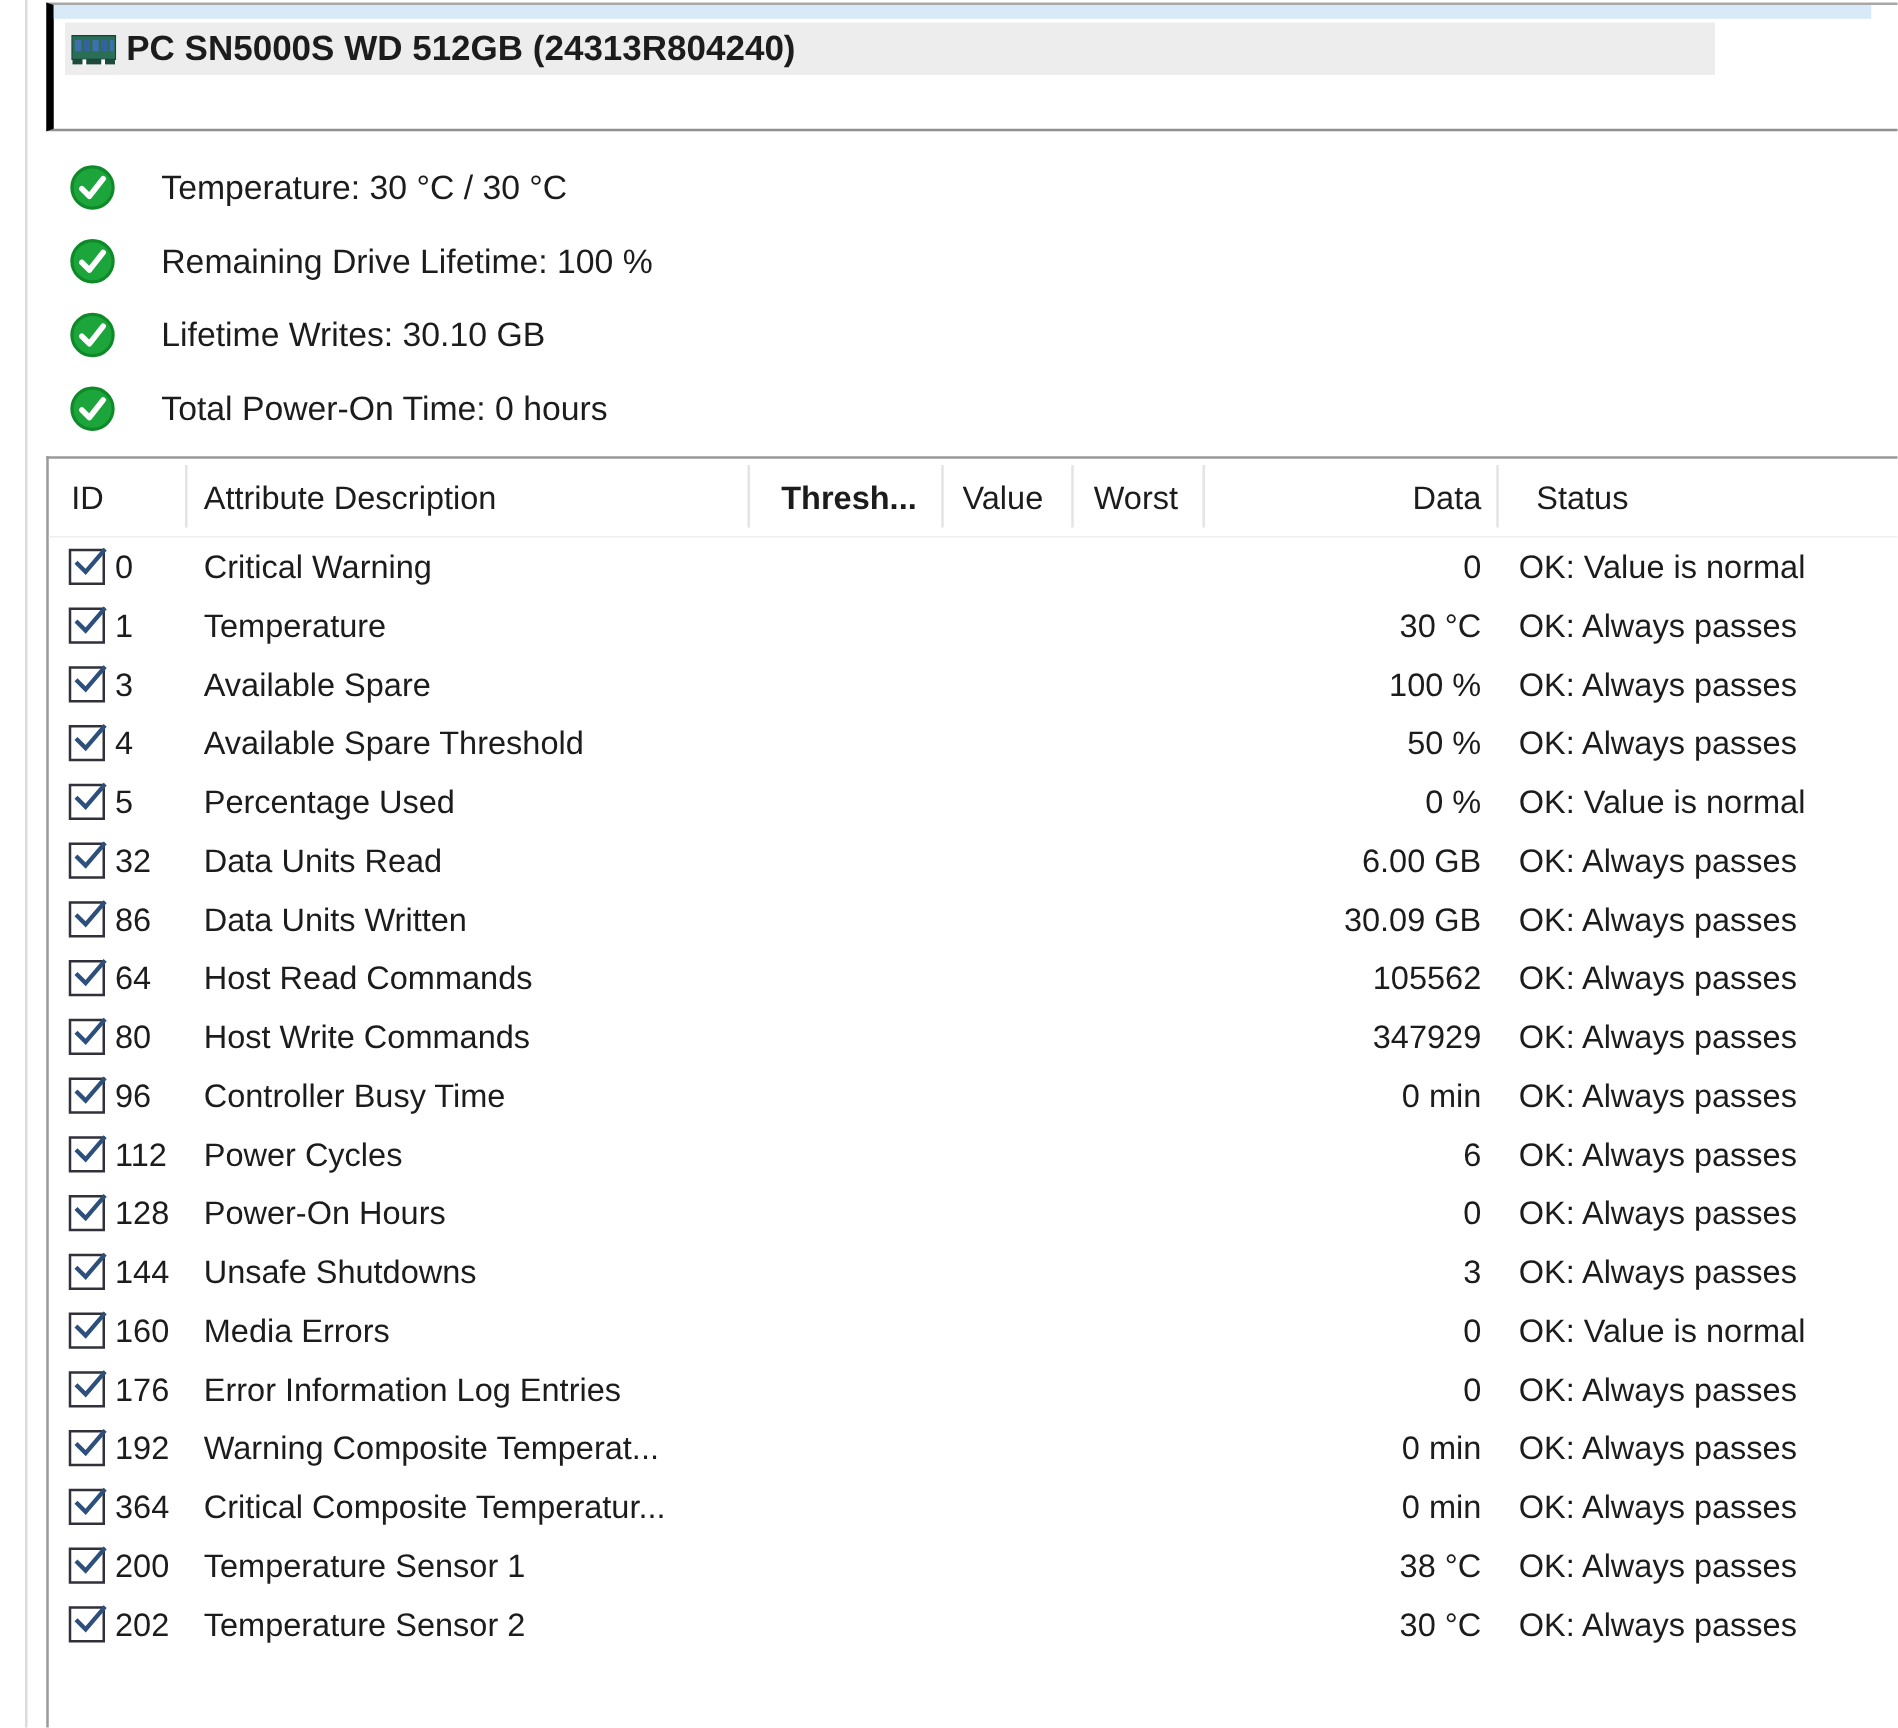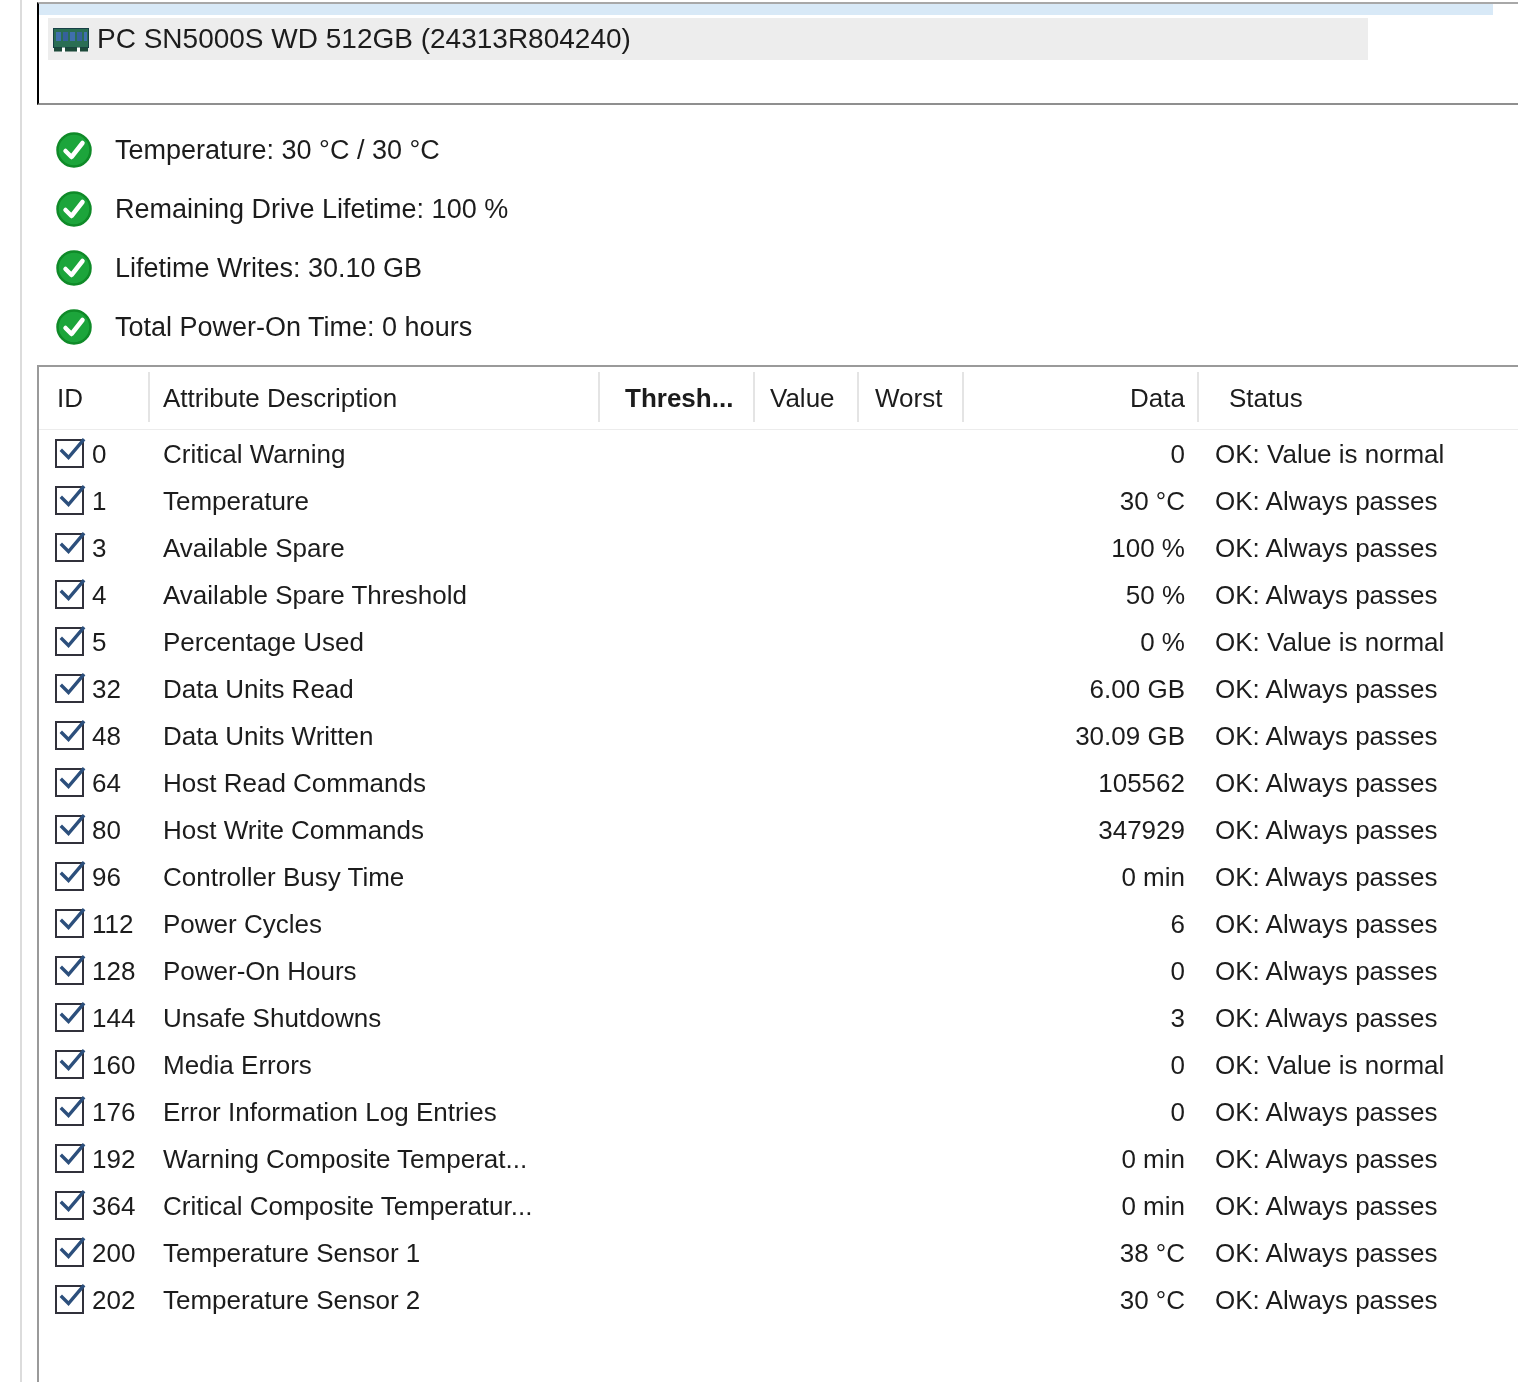--- a/index.html
+++ b/index.html
@@ -7,34 +7,34 @@
     width:1518px; height:1382px; position:relative; overflow:hidden;
     background:#ffffff; color:#1c1c1c;
     font-family:"Liberation Sans", sans-serif;
   }
   
   .page-divider { position:absolute; left:20px; top:0; width:2px; height:1382px; background:#dcdcdc; }
 
   
   .drive-box {
     position:absolute; left:37px; top:2px; width:1481px; height:103px;
-    border-top:2px solid #a8a8a8; border-left:2px solid #000000; border-bottom:2px solid #8f8f8f;
-    box-sizing:border-box; background:#fff;
+    border-top:2px solid #a8a8a8; border-left:6px solid #000000; border-bottom:2px solid #8f8f8f;
+    box-sizing:border-box; background:#fff;font-weight:bold;
   }
   .drive-top-strip { position:absolute; left:0; top:0; width:1454px; height:11px; background:#d8e9f7; }
   .drive-item {
     position:absolute; left:9px; top:14px; width:1320px; height:42px;
     background:#ededed; display:flex; align-items:center; cursor:default;
   }
   .drive-icon { width:36px; height:28px; margin-left:5px; flex:0 0 auto; }
   .drive-label { margin-left:8px; font-size:28px; line-height:42px; white-space:nowrap; }
 
   
   .health-list { position:absolute; left:55px; top:131px; }
-  .health-item { display:flex; align-items:center; height:38px; margin-bottom:21px; }
+  .health-item { display:flex; align-items:center; height:38px; margin-bottom:21px;gap:14px; }
   .health-ok-icon { width:38px; height:38px; flex:0 0 auto; }
   .health-label { margin-left:22px; font-size:27px; white-space:nowrap; }
 
   
   .smart-box {
     position:absolute; left:37px; top:365px; width:1481px; height:1017px;
     border-top:2px solid #9a9a9a; border-left:2px solid #9a9a9a;
     box-sizing:border-box; background:#fff;
   }
   .thead { position:relative; height:62px; border-bottom:1px solid #ececec; font-size:26px; }
@@ -210,21 +210,21 @@
         <span class="rdata">6.00 GB</span>
         <span class="rstatus">OK: Always passes</span>
       </div>
 
       <div class="trow">
         <span class="cbx">
           <svg width="30" height="30" viewBox="0 0 30 30" aria-hidden="true">
             <polyline points="4,14 10.5,20.5 25,3.5" fill="none" stroke="#2c4f7c" stroke-width="3.4" stroke-linecap="square" stroke-linejoin="miter"></polyline>
           </svg>
         </span>
-        <span class="rid">48</span>
+        <span class="rid">86</span>
         <span class="rdesc">Data Units Written</span>
         <span class="rdata">30.09 GB</span>
         <span class="rstatus">OK: Always passes</span>
       </div>
 
       <div class="trow">
         <span class="cbx">
           <svg width="30" height="30" viewBox="0 0 30 30" aria-hidden="true">
             <polyline points="4,14 10.5,20.5 25,3.5" fill="none" stroke="#2c4f7c" stroke-width="3.4" stroke-linecap="square" stroke-linejoin="miter"></polyline>
           </svg>

